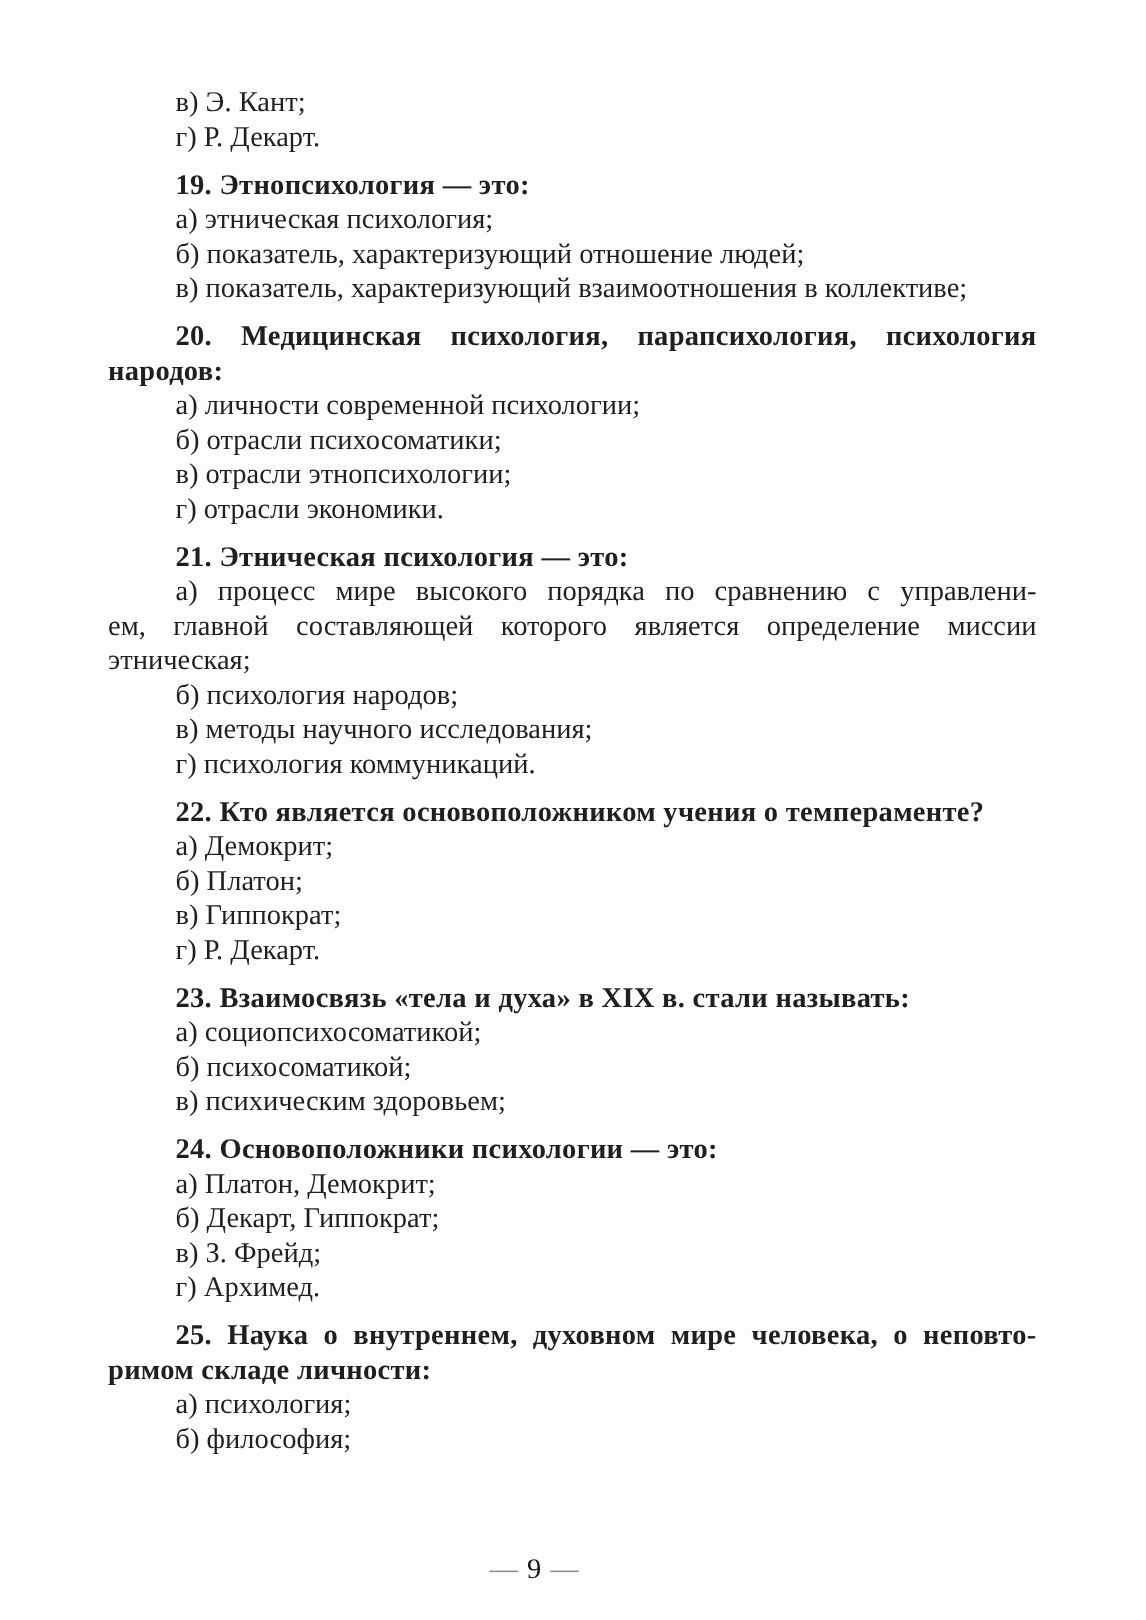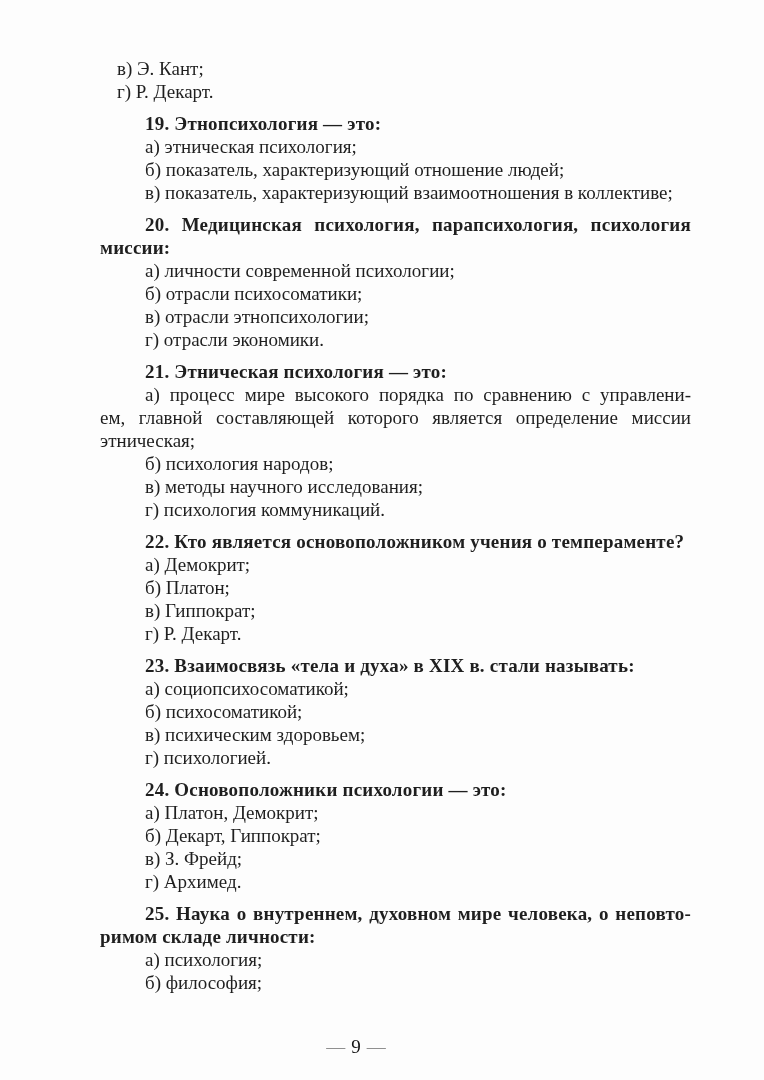--- a/index.html
+++ b/index.html
@@ -29,21 +29,20 @@
   }
   .para .line.first {
     padding-left: 45px;
   }
   .para .line.just {
     text-align: justify;
     text-align-last: justify;
   }
   .question {
     margin-top: 9px;
-    margin-left: 28px;
   }
   .question .heading {
     font-weight: bold;
     letter-spacing: 0.2px;
   }
   .footer {
     position: absolute;
     top: 1036px;
     left: 0;
     width: 712px; 
@@ -80,21 +79,21 @@
         <div class="para">
           <div class="line first">б) показатель, характеризующий отношение людей;</div>
         </div>
         <div class="para">
           <div class="line first">в) показатель, характеризующий взаимоотношения в коллективе;</div>
         </div>
       </div>
       <div class="question">
         <div class="para heading">
           <div class="line first just">20. Медицинская психология, парапсихология, психология</div>
-          <div class="line">миссии:</div>
+          <div class="line">народов:</div>
         </div>
         <div class="para">
           <div class="line first">а) личности современной психологии;</div>
         </div>
         <div class="para">
           <div class="line first">б) отрасли психосоматики;</div>
         </div>
         <div class="para">
           <div class="line first">в) отрасли этнопсихологии;</div>
         </div>
@@ -144,23 +143,20 @@
         </div>
         <div class="para">
           <div class="line first">а) социопсихосоматикой;</div>
         </div>
         <div class="para">
           <div class="line first">б) психосоматикой;</div>
         </div>
         <div class="para">
           <div class="line first">в) психическим здоровьем;</div>
         </div>
-        <div class="para">
-          <div class="line first">г) психологией.</div>
-        </div>
       </div>
       <div class="question">
         <div class="para heading">
           <div class="line first">24. Основоположники психологии — это:</div>
         </div>
         <div class="para">
           <div class="line first">а) Платон, Демокрит;</div>
         </div>
         <div class="para">
           <div class="line first">б) Декарт, Гиппократ;</div>

